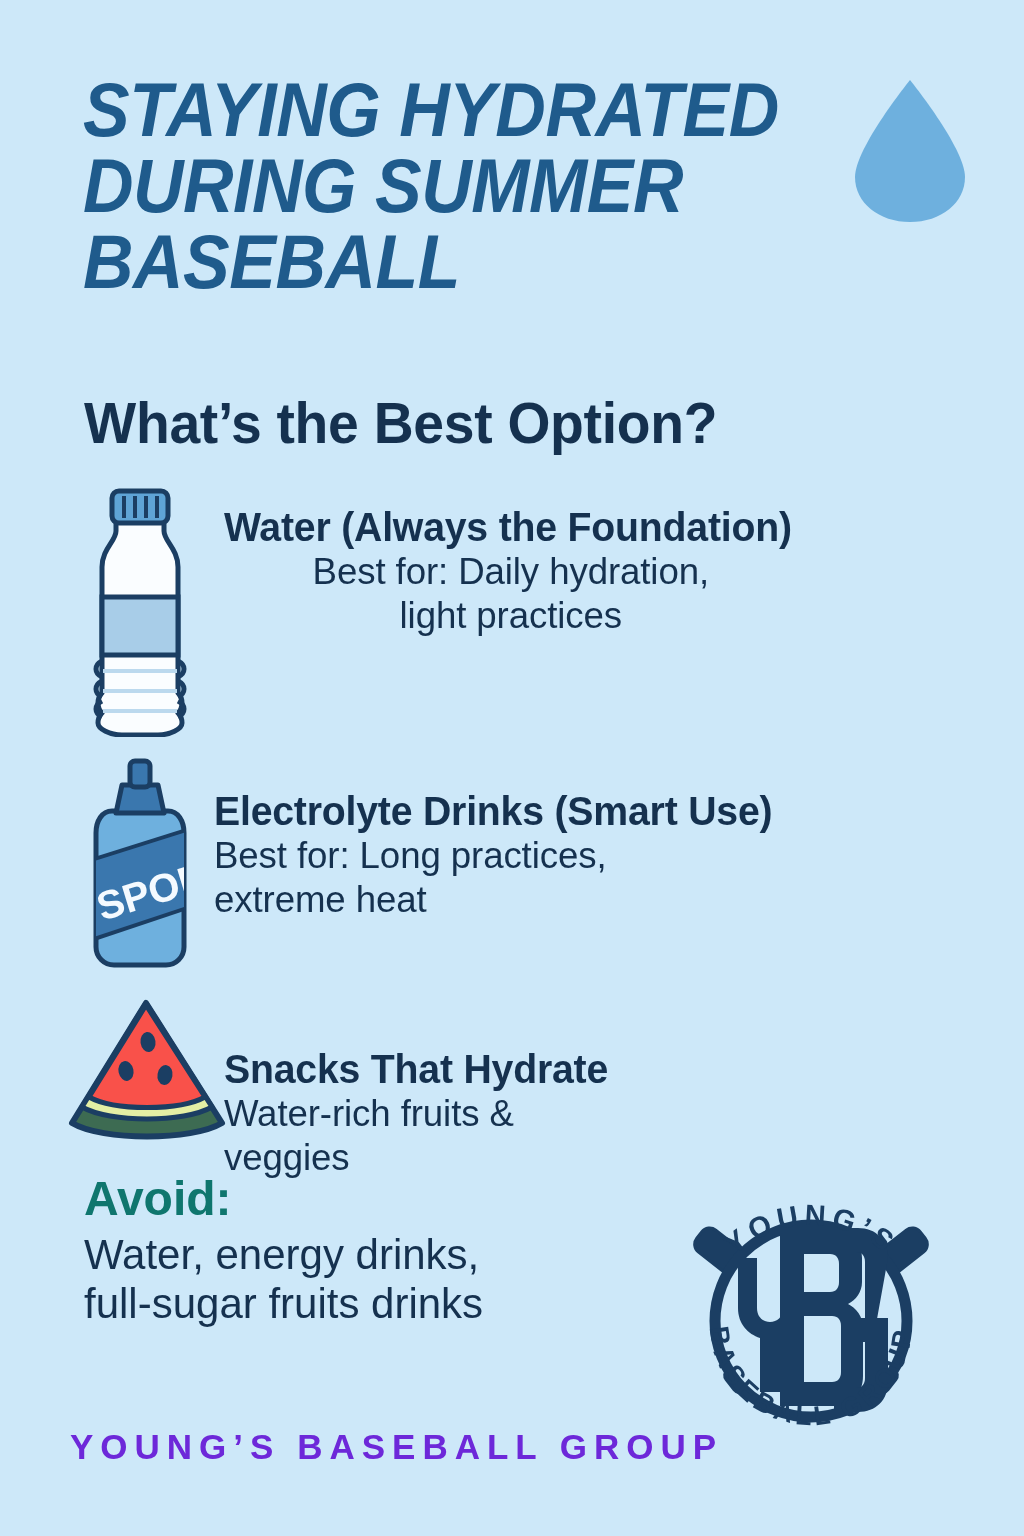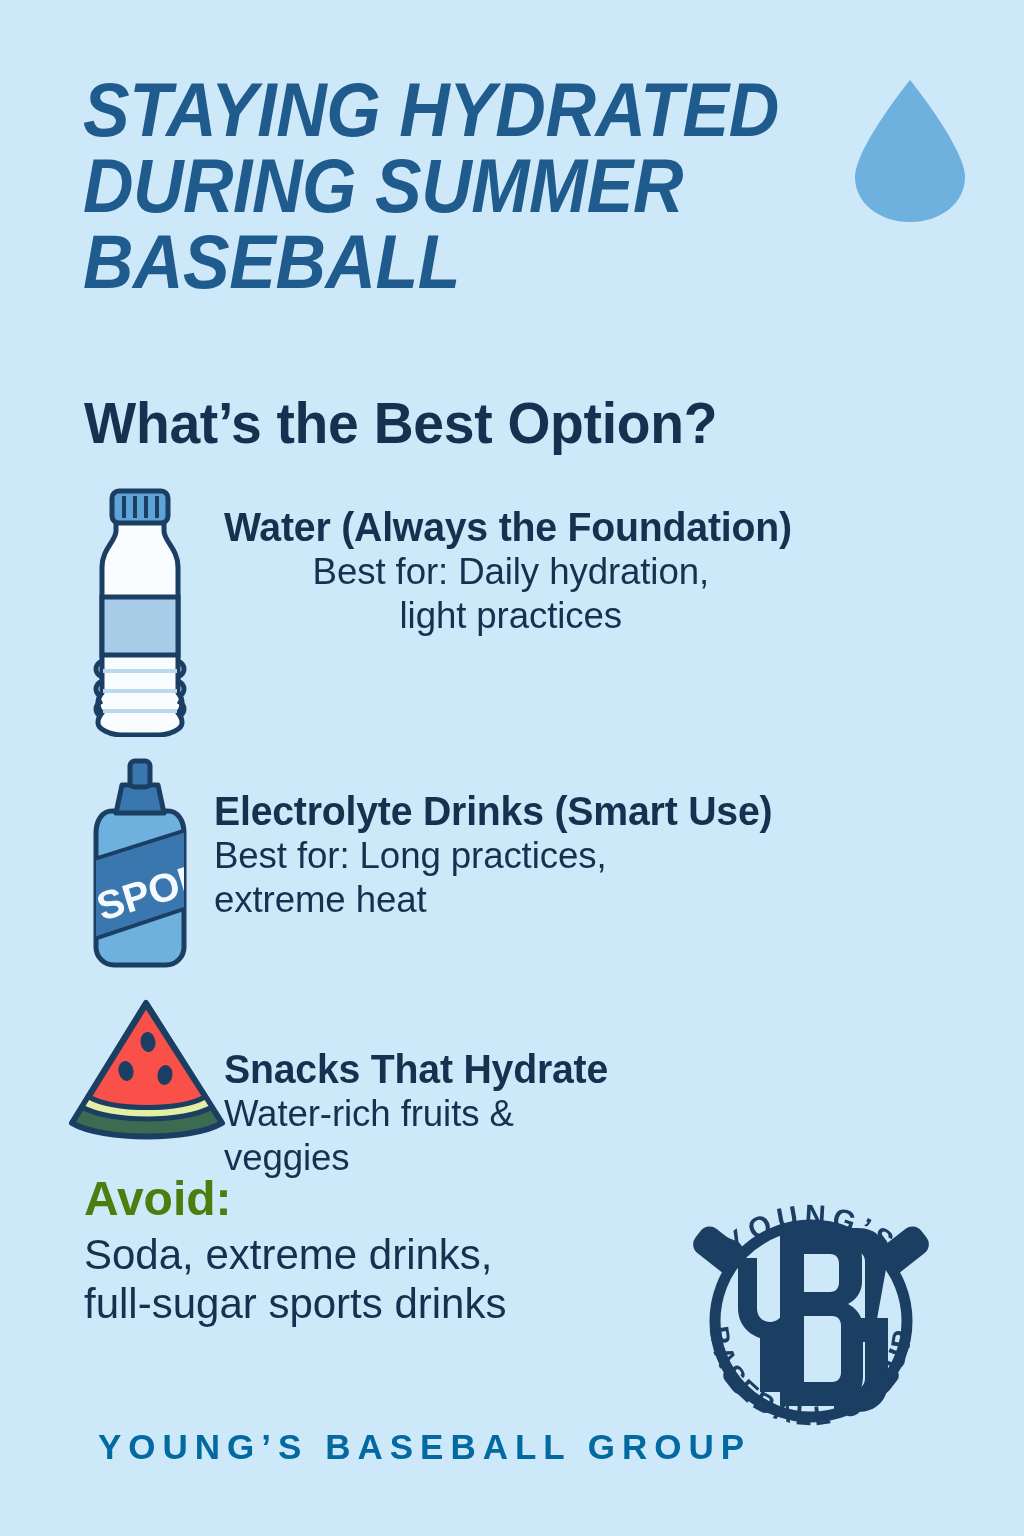--- a/index.html
+++ b/index.html
@@ -98,21 +98,21 @@
   #row-snack  { left:62px; top:995px; }
   #row-snack  .txt { left:162px; top:3px;margin-top:48px; }
 
   
   .avoid-block { position:absolute; left:84px; top:1172px; }
   .avoid-title {
     font-family:"Liberation Sans Narrow","Liberation Sans", sans-serif;
     font-weight:bold;
     font-size:48px;
     line-height:54px;
-    color:#4d7c0f;
+    color:#0f766e;
   }
   .avoid-body {
     font-family:"Liberation Sans Narrow","Liberation Sans", sans-serif;
     font-weight:normal;
     font-size:42px;
     line-height:49px;
     color:#15314F;
     margin-top:4px;
   }
 
@@ -121,27 +121,27 @@
     position:absolute;
     left:652px;
     top:1196px;
     width:318px;
     height:250px;
   }
 
   
   .footer {
     position:absolute;
-    left:98px;
+    left:70px;
     top:1427px;
     font-family:"Liberation Sans Narrow","Liberation Sans", sans-serif;
     font-weight:bold;
     font-size:35px;
     letter-spacing:7px;
-    color:#0369a1;
+    color:#6d28d9;
     text-transform:uppercase;
     white-space:nowrap;
   }
 </style>
 </head>
 <body>
 
 <div class="poster">
 
   <div class="title-block">
@@ -254,22 +254,22 @@
     </div>
     <div class="txt">
       <div class="opt-title">Snacks That Hydrate</div>
       <div class="opt-sub">Water-rich fruits &amp; veggies</div>
     </div>
   </div>
 
   <div class="avoid-block">
     <div class="avoid-title">Avoid:</div>
     <div class="avoid-body">
-      <div>Soda, extreme drinks,</div>
-      <div>full-sugar sports drinks</div>
+      <div>Water, energy drinks,</div>
+      <div>full-sugar fruits drinks</div>
     </div>
   </div>
 
   <div class="logo">
     <svg viewBox="0 0 318 250" width="318" height="250">
       <defs>
         <path id="arcTop" d="M 50 138 A 109 109 0 0 1 268 138"></path>
         <path id="arcBottom" d="M 58 128 A 101 101 0 0 0 260 128"></path>
       </defs>
 

